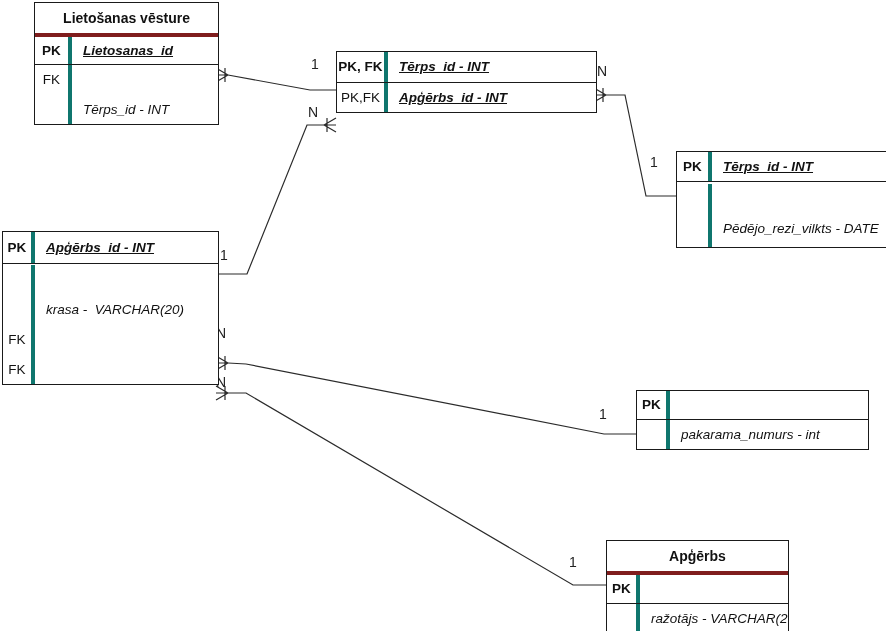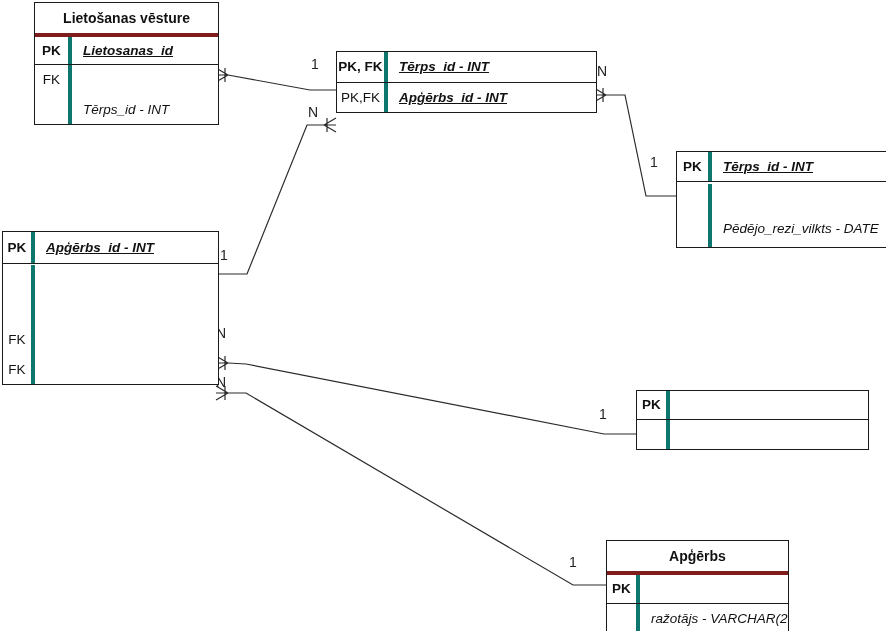--- a/index.html
+++ b/index.html
@@ -132,36 +132,38 @@
       <div class="fc"><div class="f b u">Apģērbs_id - INT</div></div>
     </div>
     <div class="sec" style="--lh:30px;height:119px;padding-top:1px">
       <div class="kc">
         <div class="k"></div>
         <div class="k"></div>
         <div class="k">FK</div>
         <div class="k">FK</div>
       </div>
       <div class="fc">
+        <div class="f">krasa -  VARCHAR(20)</div>
         
         
       </div>
     </div>
   </div>
 
   <div class="tbl" style="left:636px;top:390px;width:231px;--kw:29px">
     <div class="sec" style="--lh:28px">
       <div class="kc">
           <div class="k b">PK</div>
         </div>
     </div>
     <div class="sec" style="--lh:29px">
       <div class="kc">
           <div class="k"></div>
         </div>
+      <div class="fc"><div class="f">pakarama_numurs - int</div></div>
     </div>
   </div>
 
   <div class="tbl" style="left:606px;top:540px;width:181px;--kw:29px">
     <div class="hdr" style="height:30px">Apģērbs</div>
     <div class="sec" style="--lh:28px">
       <div class="kc">
           <div class="k b">PK</div>
         </div>
     </div>

